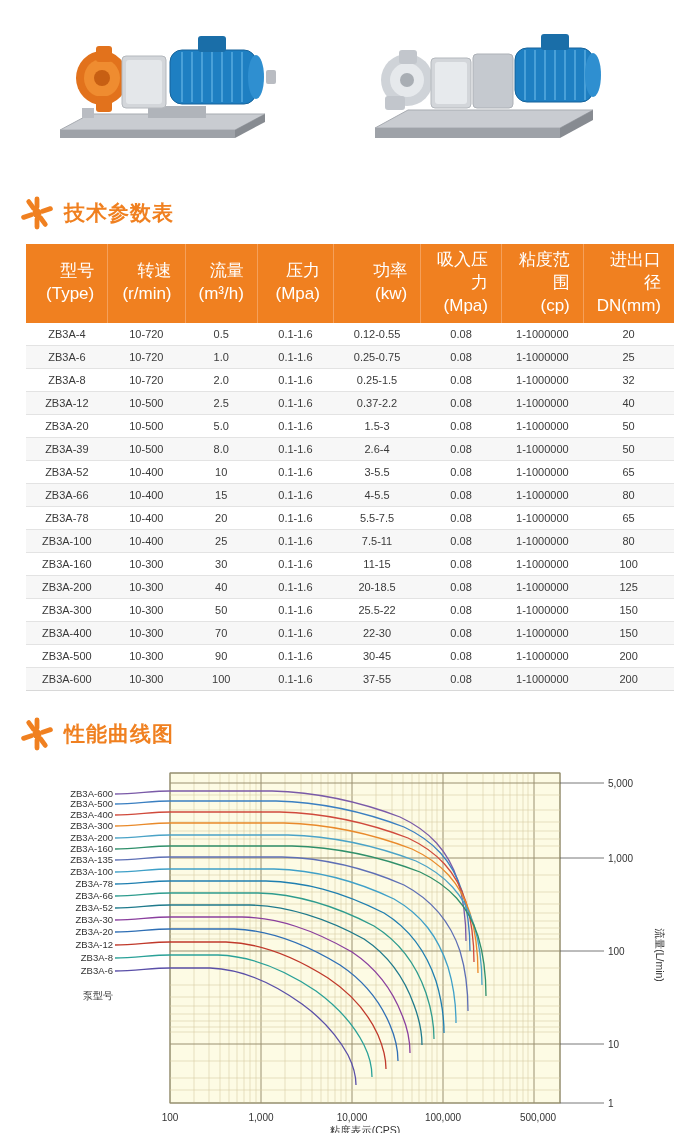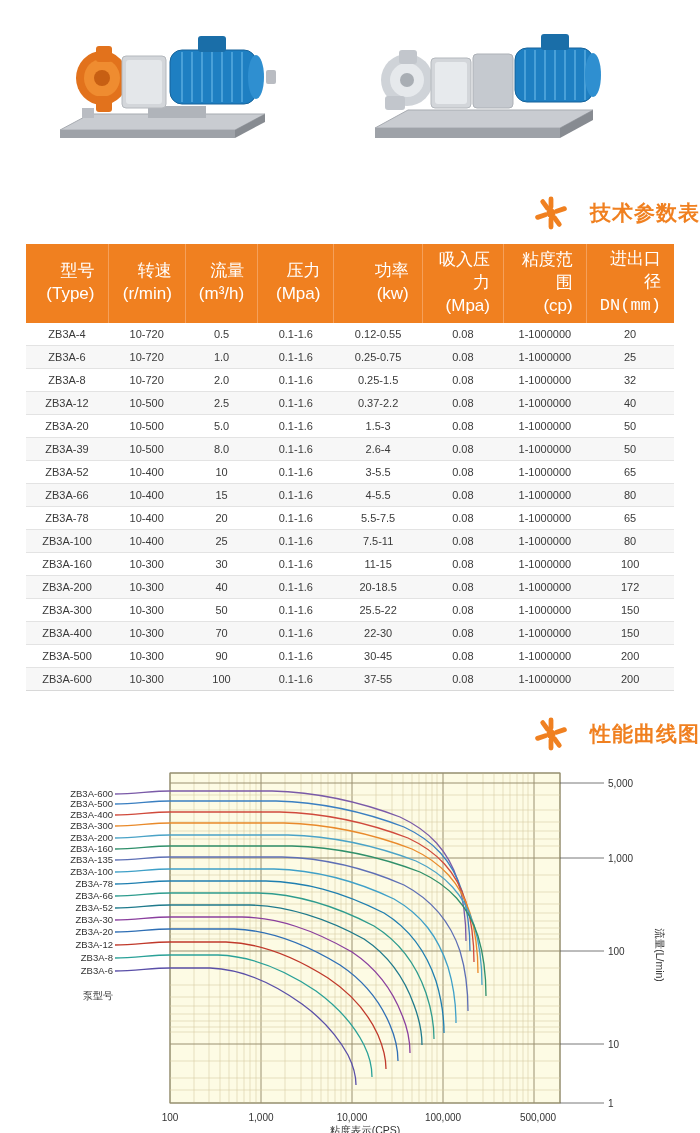--- a/index.html
+++ b/index.html
@@ -14,22 +14,22 @@
   
   .photos { display: flex; gap: 10px; padding: 10px 30px 0 30px; }
   .photo {
     position: relative; width: 305px; height: 160px;
     background: #ffffff; overflow: hidden;
   }
   .pump-svg { width: 100%; height: 100%; display: block; }
 
   
   .section-head {
-    display: flex; align-items: center; gap: 22px;
-    padding-left: 28px; margin-top: 26px; margin-bottom: 14px; justify-content: flex-end;
+    display: flex; align-items: center; gap: 10px;
+    padding-left: 20px; margin-top: 26px; margin-bottom: 14px;
   }
   .star {
     width: 34px; height: 34px; position: relative; flex: 0 0 34px;
   }
   .star svg { display: block; }
   .section-title {
     color: #f08020; font-size: 21px; font-weight: bold;
     letter-spacing: 1px;
   }
 
@@ -56,21 +56,21 @@
   table.spec tbody tr:nth-child(even) { background: #f7f7f7; }
   table.spec tbody tr:nth-child(odd) { background: #ffffff; }
   table.spec tbody tr:last-child td { border-bottom: 1px solid #d8d8d8; }
   .col-type { width: 13%; }
   .col-speed { width: 12%; }
   .col-flow { width: 11%; }
   .col-press { width: 12%; }
   .col-power { width: 15%; }
   .col-suction { width: 13%; }
   .col-visc { width: 14%; }
-  .col-dn { width: 10%; font-family: Liberation Mono, monospace; }
+  .col-dn { width: 10%; }
 
   
   .chart-wrap { padding: 0 20px; position: relative; }
   .chart-svg { display: block; margin: 0 auto; }
   .chart-caption {
     text-align: center; font-size: 12px; color: #333;
     margin-top: 4px; letter-spacing: .5px;
   }
 </style>
 </head>
@@ -319,21 +319,21 @@
           <td>100</td>
         </tr>
         <tr>
           <td>ZB3A-200</td>
           <td>10-300</td>
           <td>40</td>
           <td>0.1-1.6</td>
           <td>20-18.5</td>
           <td>0.08</td>
           <td>1-1000000</td>
-          <td>172</td>
+          <td>125</td>
         </tr>
         <tr>
           <td>ZB3A-300</td>
           <td>10-300</td>
           <td>50</td>
           <td>0.1-1.6</td>
           <td>25.5-22</td>
           <td>0.08</td>
           <td>1-1000000</td>
           <td>150</td>

